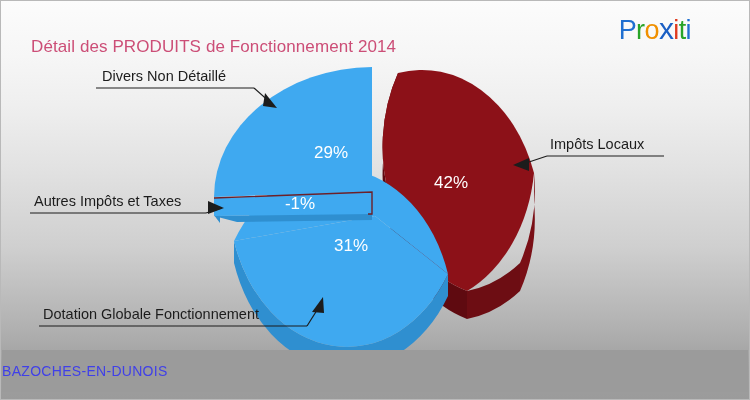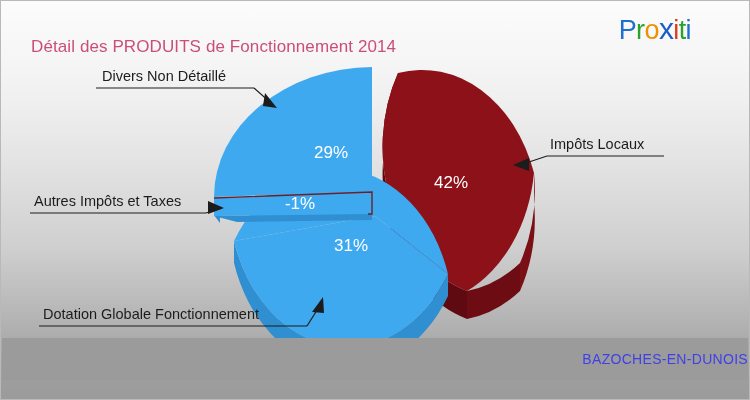--- a/index.html
+++ b/index.html
@@ -52,26 +52,26 @@
   #brand-logo span { display: inline-block; }
   .lg-blue   { color: #1f6fd0; }
   .lg-green  { color: #28a428; }
   .lg-orange { color: #f09000; }
   .lg-xblue  { color: #1b5fc4; font-size: 30px; }
   .lg-red    { color: #e03a1e; }
   #footer-bar {
     position: absolute;
     left: 1px;
     right: 1px;
-    bottom: 19px;
+    bottom: 7px;
     height: 42px;
     background: #9b9b9b;
     display: flex;
     align-items: center;
-    justify-content: flex-end;
+    justify-content: flex-start;
   }
   #footer-label {
     color: #4040e8;
     font-size: 14px;
     letter-spacing: 0.3px;
     white-space: nowrap;
   }
   svg.overlay {
     position: absolute;
     left: 0;

